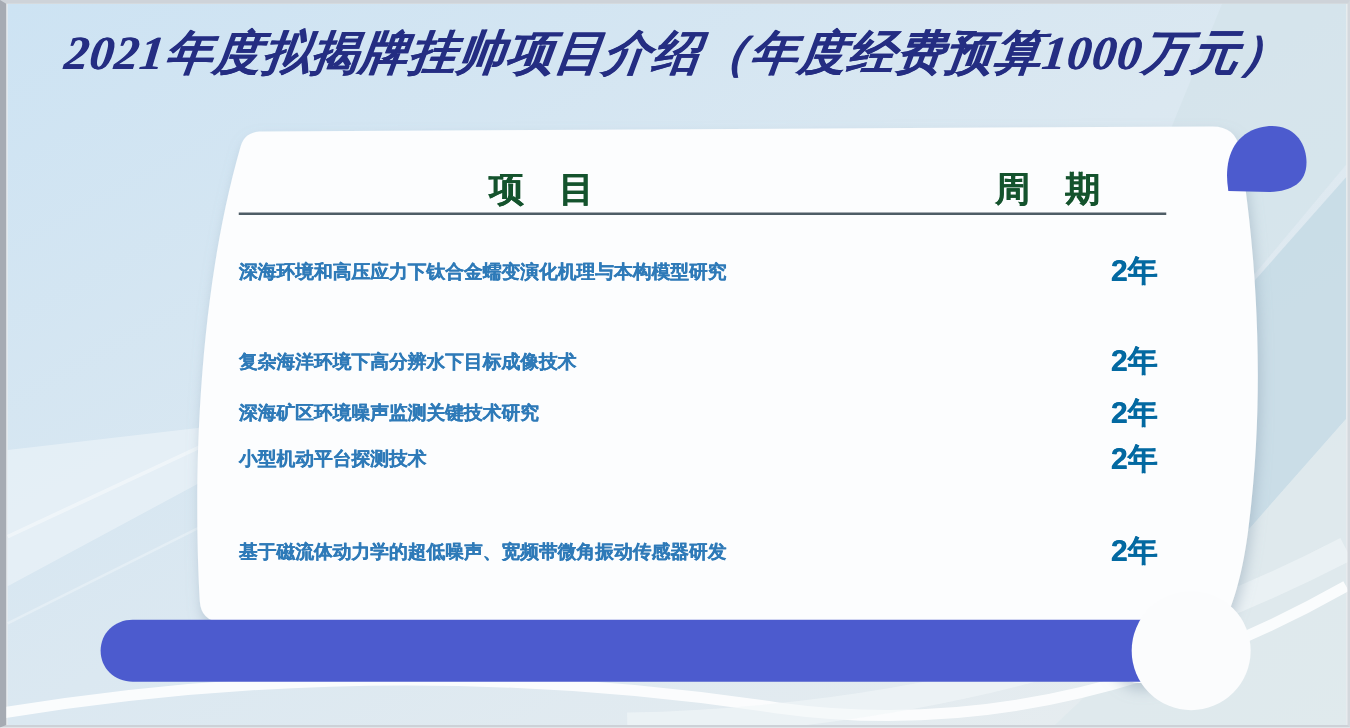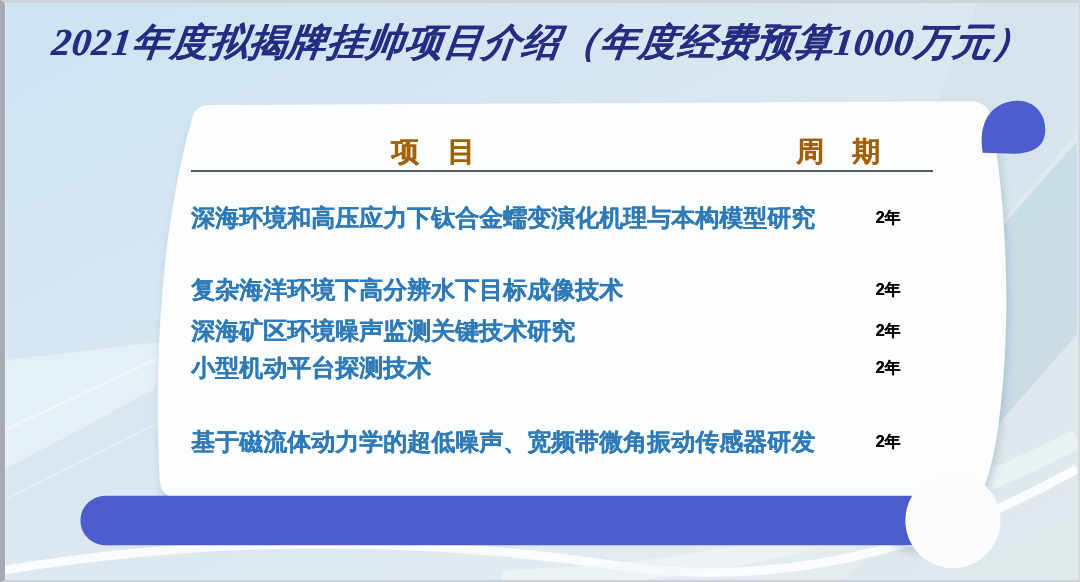--- a/index.html
+++ b/index.html
@@ -22,39 +22,39 @@
     font-size:38px;font-weight:700;font-style:italic;
     letter-spacing:1px;
     color:#242d82;
     transform:skewX(-7deg);
     text-shadow:0.6px 0 0 currentColor;
     white-space:nowrap;
   }
   .th{
     position:absolute;
     font-size:28px;font-weight:700;
-    color:#a16207;
+    color:#14532d;
     text-shadow:0.4px 0 0 currentColor;
     white-space:nowrap;
   }
   .th-project{left:386px;top:130px;}
   .th-period{left:791px;top:130px;}
   .divider{
     position:absolute;left:186px;top:167px;
     width:742px;height:2px;background:#4e5d66;
   }
   .row-project{
     position:absolute;left:186px;
-    font-size:24px;font-weight:700;color:#2e7ab8;
+    font-size:15px;font-weight:700;color:#2e7ab8;
     text-shadow:0.4px 0 0 currentColor;
     white-space:nowrap;line-height:30px;
   }
   .row-period{
-    position:absolute;left:845px;width:76px;text-align:center;
-    font-size:16px;font-weight:700;color:#000000;
+    position:absolute;left:845px;width:76px;text-align:right;
+    font-size:24px;font-weight:700;color:#0369a1;
     text-shadow:0.4px 0 0 currentColor;
     line-height:30px;
   }
   .r1{top:200px;} .r2{top:272px;} .r3{top:313px;} .r4{top:350px;} .r5{top:424px;}
 </style>
 </head>
 <body>
 
 <div class="canvas">
 

